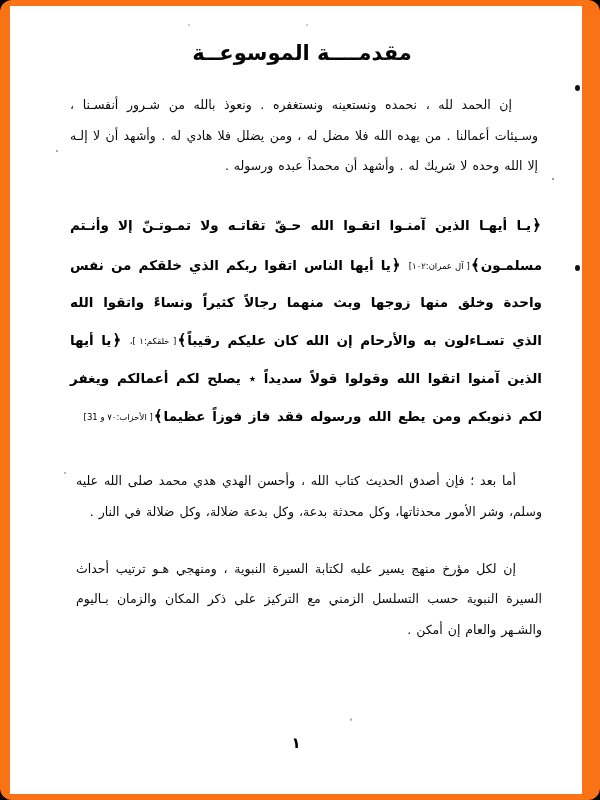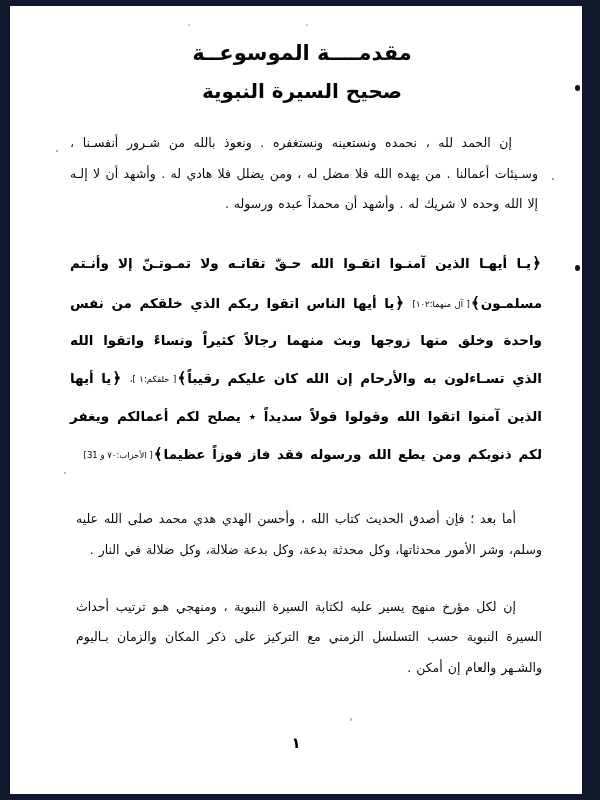--- a/index.html
+++ b/index.html
@@ -7,23 +7,24 @@
     margin: 0;
     padding: 0;
     background: #000000;
   }
 
   
   .scan-frame {
     position: relative;
     width: 600px;
     height: 800px;
-    background: #0f172a;
+    background: #f97316;
     overflow: hidden;
     font-family: "DejaVu Sans", "Liberation Sans", sans-serif;
+    border-radius: 12px;
   }
 
   .page-sheet {
     position: absolute;
     left: 10px;
     top: 6px;
     width: 572px;   
     height: 788px;  
     background: #ffffff;
     overflow: hidden;
@@ -163,27 +164,26 @@
     <span class="speck s4"></span>
     <span class="speck s5"></span>
     <span class="speck s6"></span>
     <span class="speck s7"></span>
     <span class="speck s8"></span>
 
     <div class="content">
 
       <div class="title-block">
         <div class="title-line title-main">مقدمــــة الموسوعــة</div>
-        <div class="title-line title-sub">صحيح السيرة النبوية</div>
       </div>
 
       <p class="para indent khutbah">إن الحمد لله ، نحمده ونستعينه ونستغفره . ونعوذ بالله من شـرور أنفسـنا ، وسـيئات أعمالنا . من يهده الله فلا مضل له ، ومن يضلل فلا هادي له . وأشهد أن لا إلـه إلا الله وحده لا شريك له . وأشهد أن محمداً عبده ورسوله .</p>
 
       <div class="verse-block">
-        <span class="ornate">﴿</span><span class="verse-run">يـا أيهـا الذين آمنـوا اتقـوا الله حـقّ تقاتـه ولا تمـوتـنّ إلا وأنـتم مسلمـون</span><span class="ornate">﴾</span><span class="ref">[ آل منهما:١٠٢]</span>
+        <span class="ornate">﴿</span><span class="verse-run">يـا أيهـا الذين آمنـوا اتقـوا الله حـقّ تقاتـه ولا تمـوتـنّ إلا وأنـتم مسلمـون</span><span class="ornate">﴾</span><span class="ref">[ آل عمران:١٠٢]</span>
         <span class="ornate">﴿</span><span class="verse-run">يا أيها الناس اتقوا ربكم الذي خلقكم من نفس واحدة وخلق منها زوجها وبث منهما رجالاً كثيراً ونساءً واتقوا الله الذي تسـاءلون به والأرحام إن الله كان عليكم رقيباً</span><span class="ornate">﴾</span><span class="ref">[ خلقكم:١ ]</span><span class="ref">،</span>
         <span class="ornate">﴿</span><span class="verse-run">يا أيها الذين آمنوا اتقوا الله وقولوا قولاً سديداً ٭ يصلح لكم أعمالكم ويغفر لكم ذنوبكم ومن يطع الله ورسوله فقد فاز فوزاً عظيما</span><span class="ornate">﴾</span><span class="ref">[ الأحزاب:٧٠ و 31]</span>
       </div>
 
       <p class="para indent amma-baad">أما بعد ؛ فإن أصدق الحديث كتاب الله ، وأحسن الهدي هدي محمد صلى الله عليه وسلم، وشر الأمور محدثاتها، وكل محدثة بدعة، وكل بدعة ضلالة، وكل ضلالة في النار .</p>
 
       <p class="para indent manhaj">إن لكل مؤرخ منهج يسير عليه لكتابة السيرة النبوية ، ومنهجي هـو ترتيب أحداث السيرة النبوية حسب التسلسل الزمني مع التركيز على ذكر المكان والزمان بـاليوم والشـهر والعام إن أمكن .</p>
 
     </div>
 

